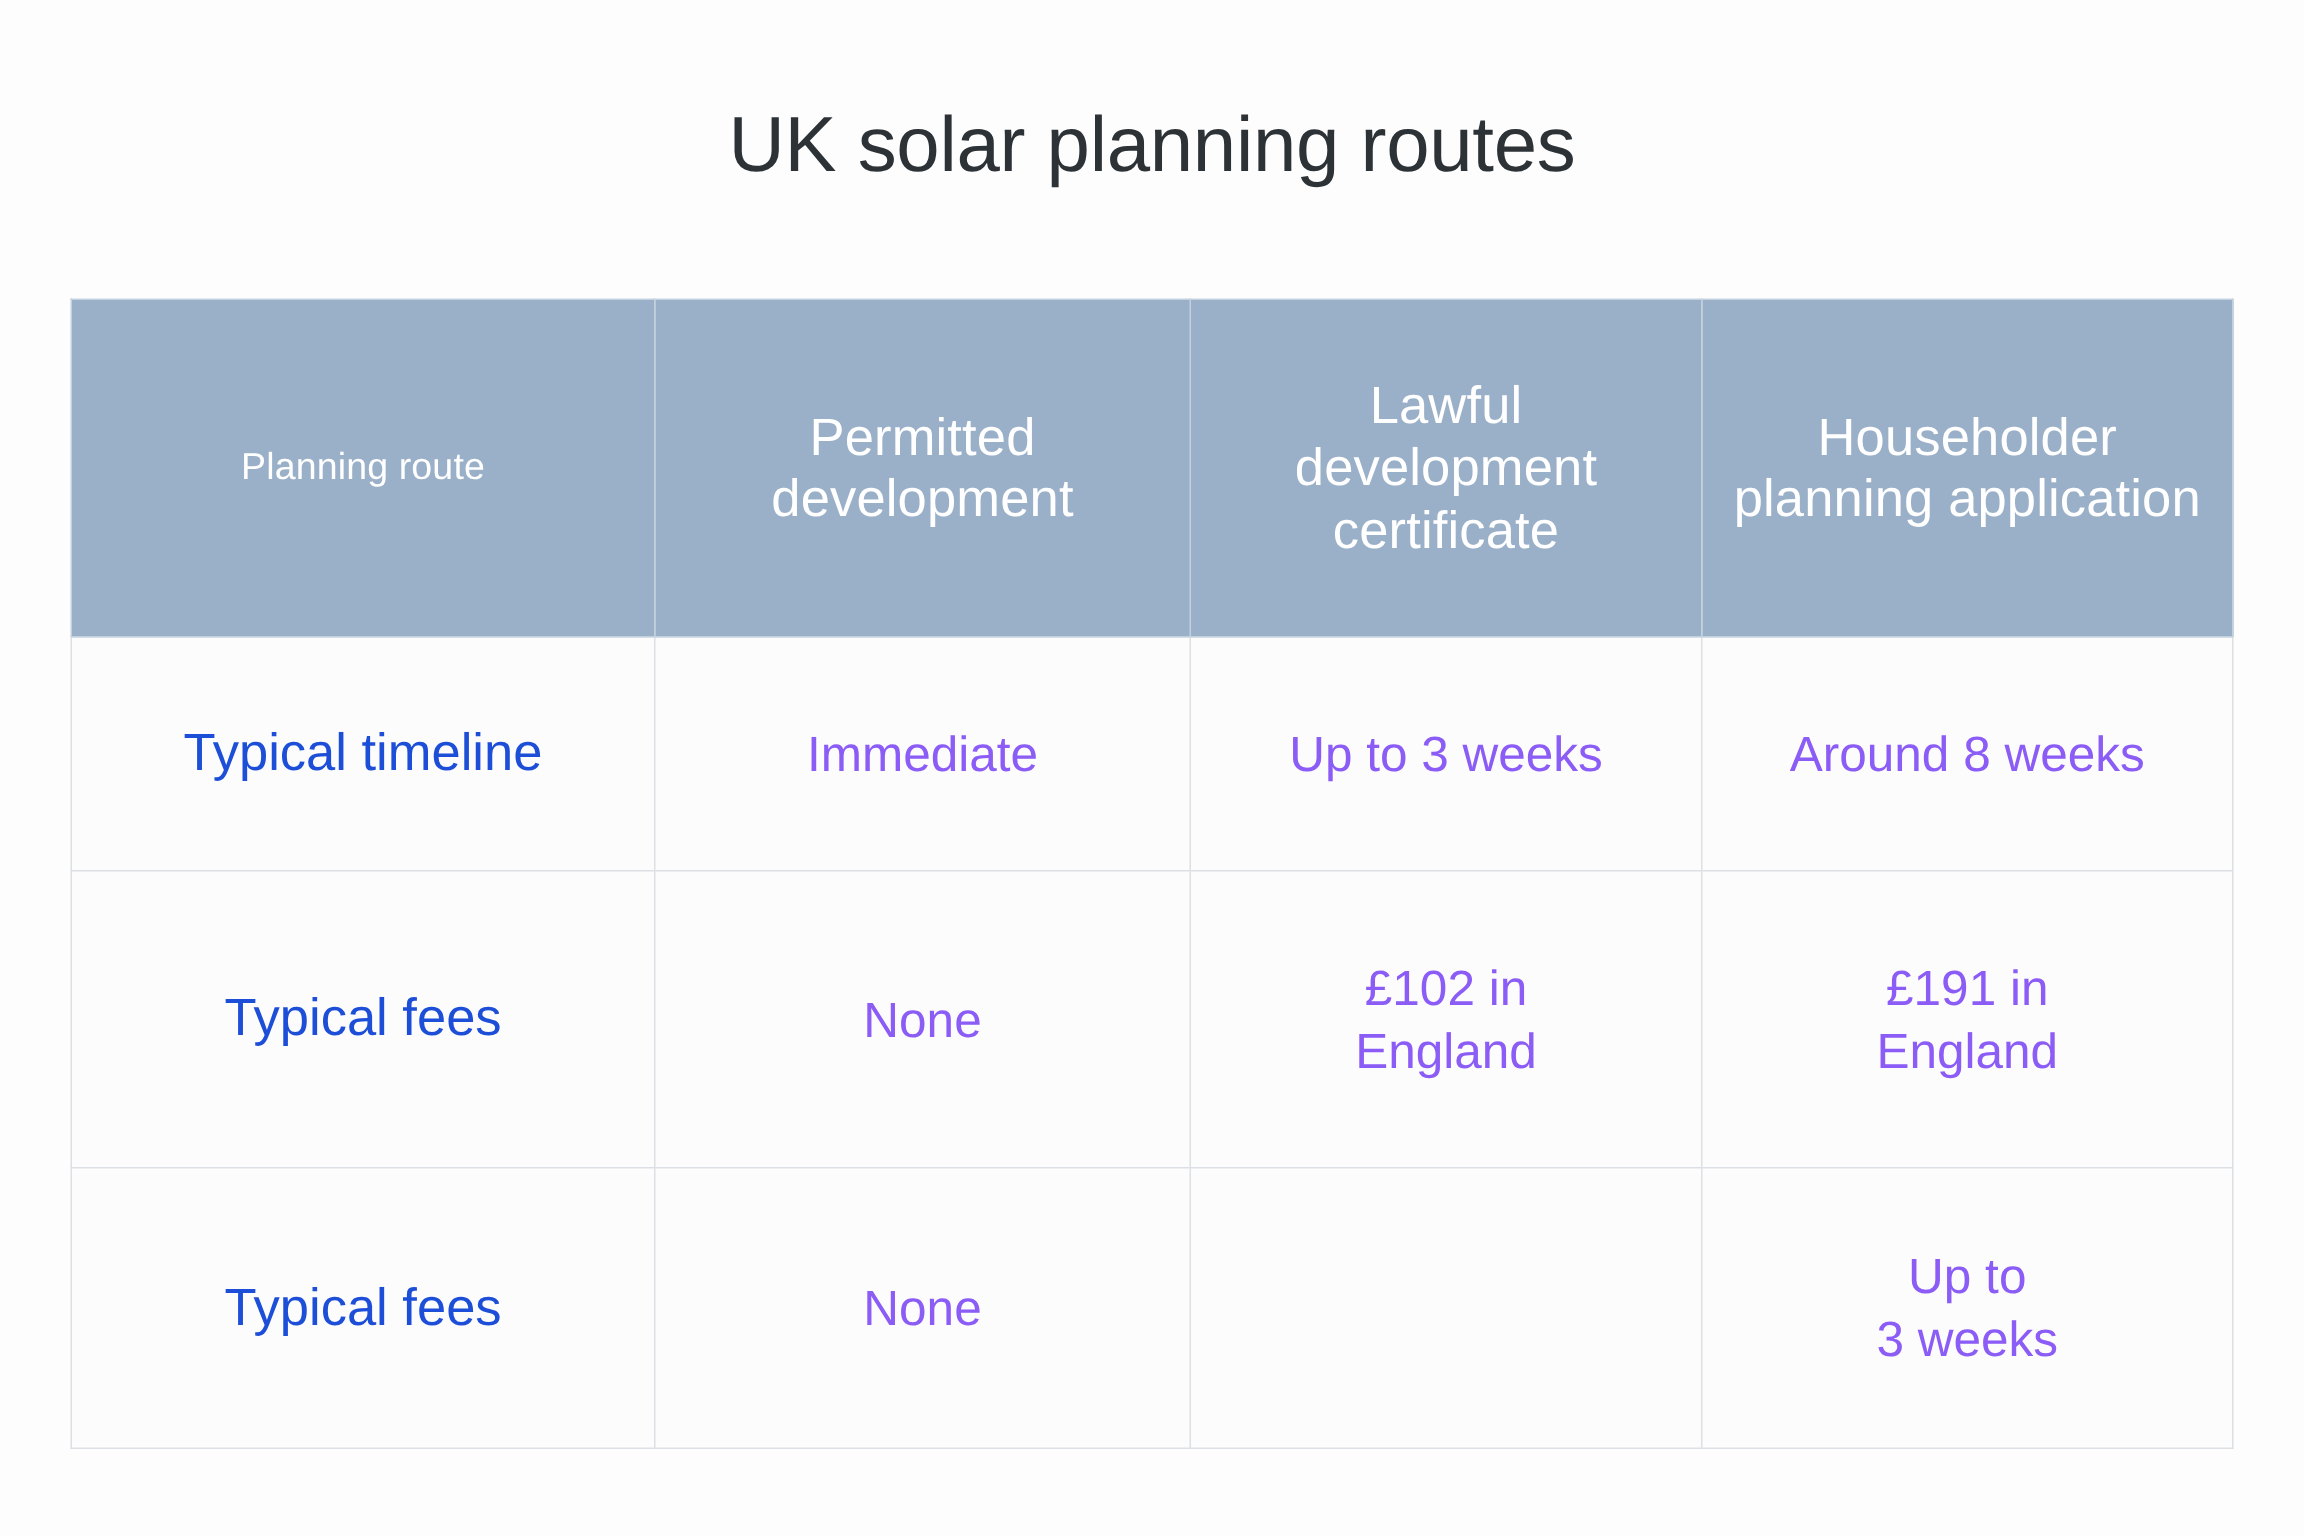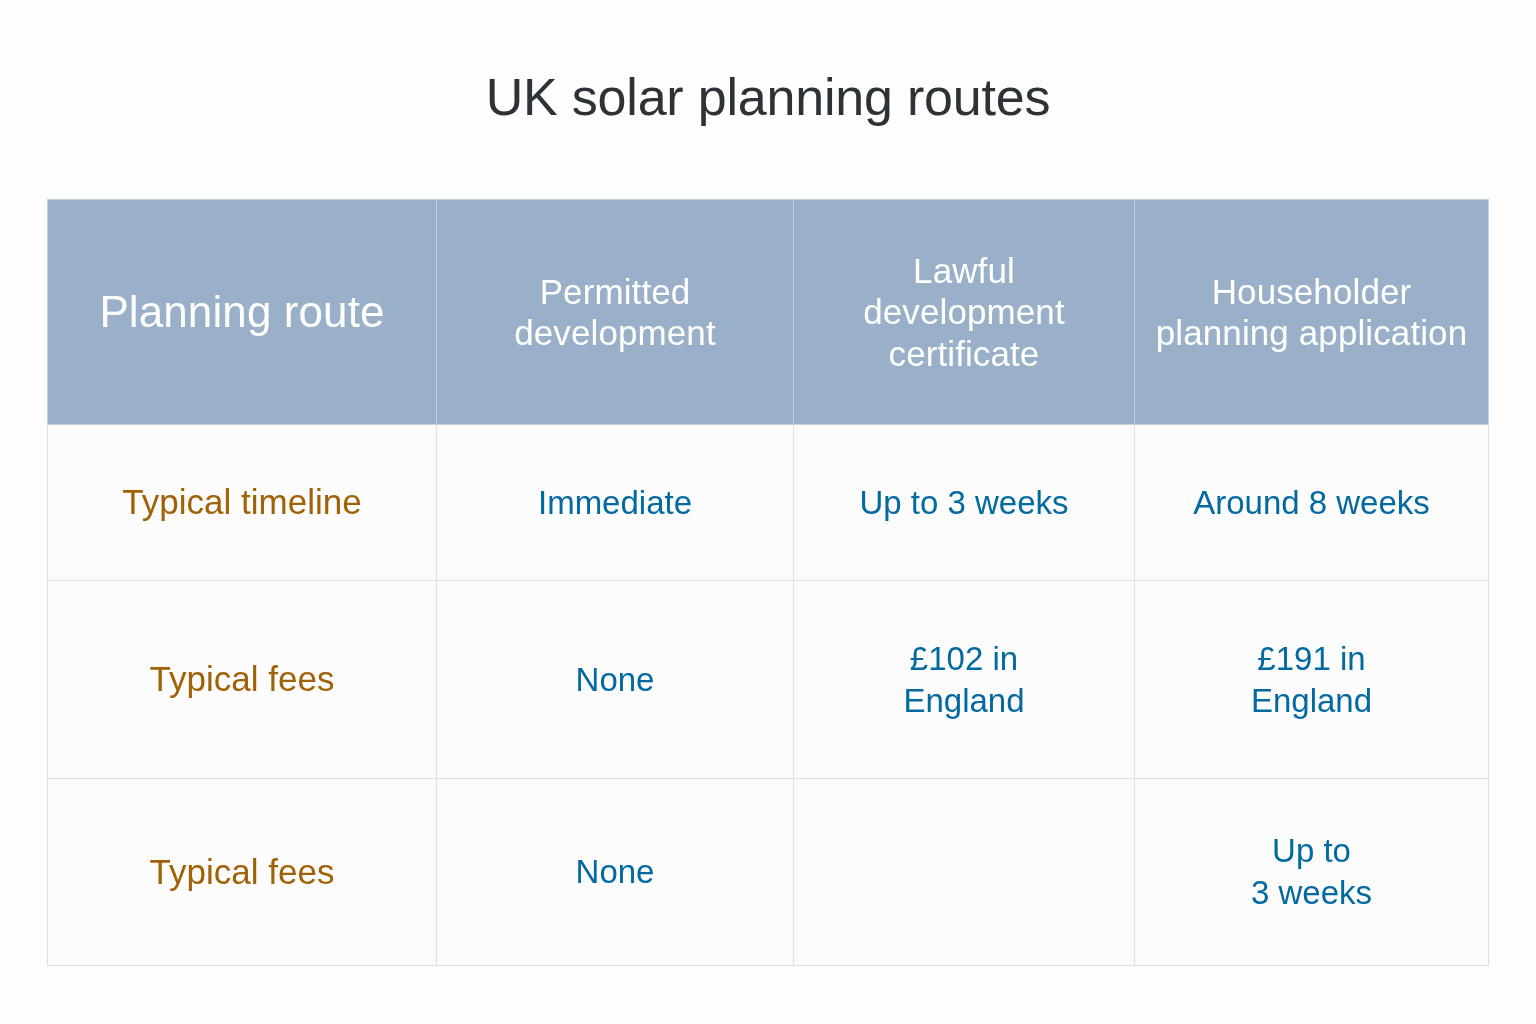--- a/index.html
+++ b/index.html
@@ -73,38 +73,38 @@
     border: 1px solid #c3d0de;
     color: #ffffff;
     font-size: 35px;
     font-weight: 400;
     line-height: 1.18;
     letter-spacing: 0.1px;
   }
 
   
   #routes-table thead th.head-route {
-    font-size: 44px;
+    font-size: 25px;
   }
 
   
   #routes-table tbody tr.row-1 { height: 156px; }
   #routes-table tbody tr.row-2 { height: 198px; }
   #routes-table tbody tr.row-3 { height: 187px; }
 
   #routes-table tbody td {
     background: #fcfcfc;
-    color: #0369a1;
+    color: #8b5cf6;
     font-size: 33px;
     font-weight: 400;
     line-height: 1.26;
   }
 
   #routes-table tbody td.rowlabel {
-    color: #a16207;
+    color: #1d4ed8;
     font-size: 35px;
     text-align: center;
   }
 
   #routes-table tbody td .cellline {
     display: block;
   }
 
   td.empty-cell { font-size: 0; }
 </style>

